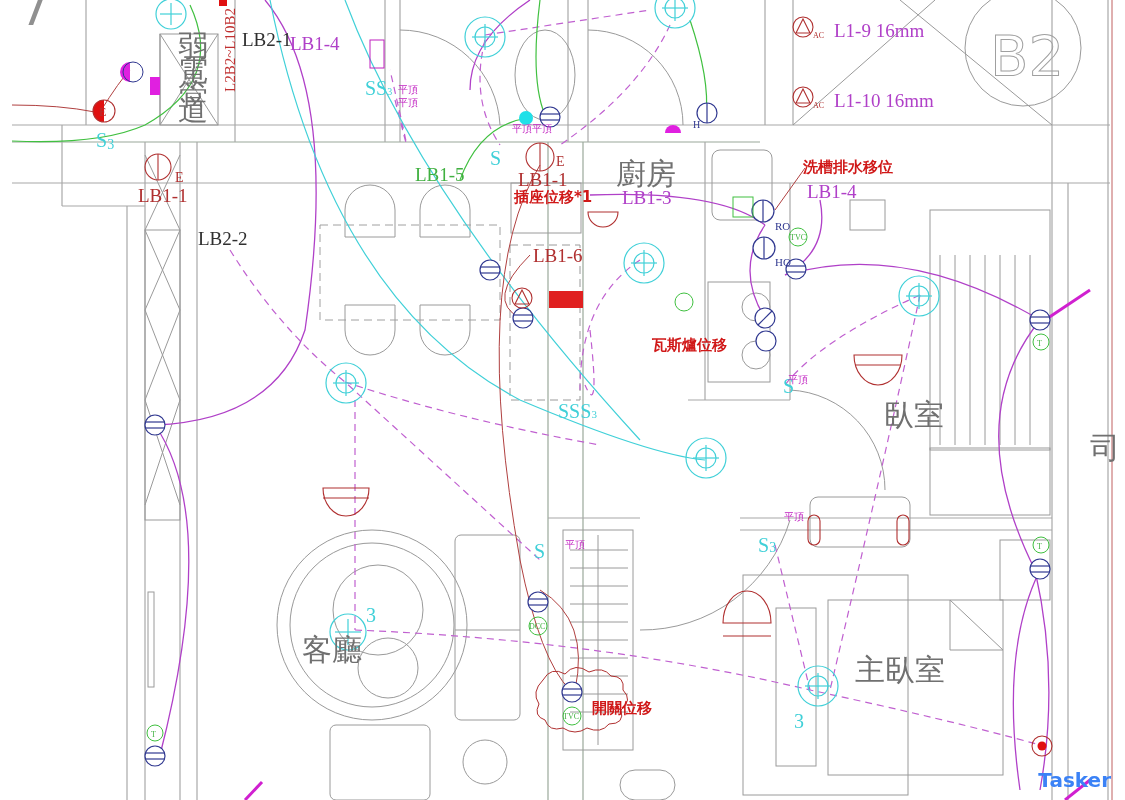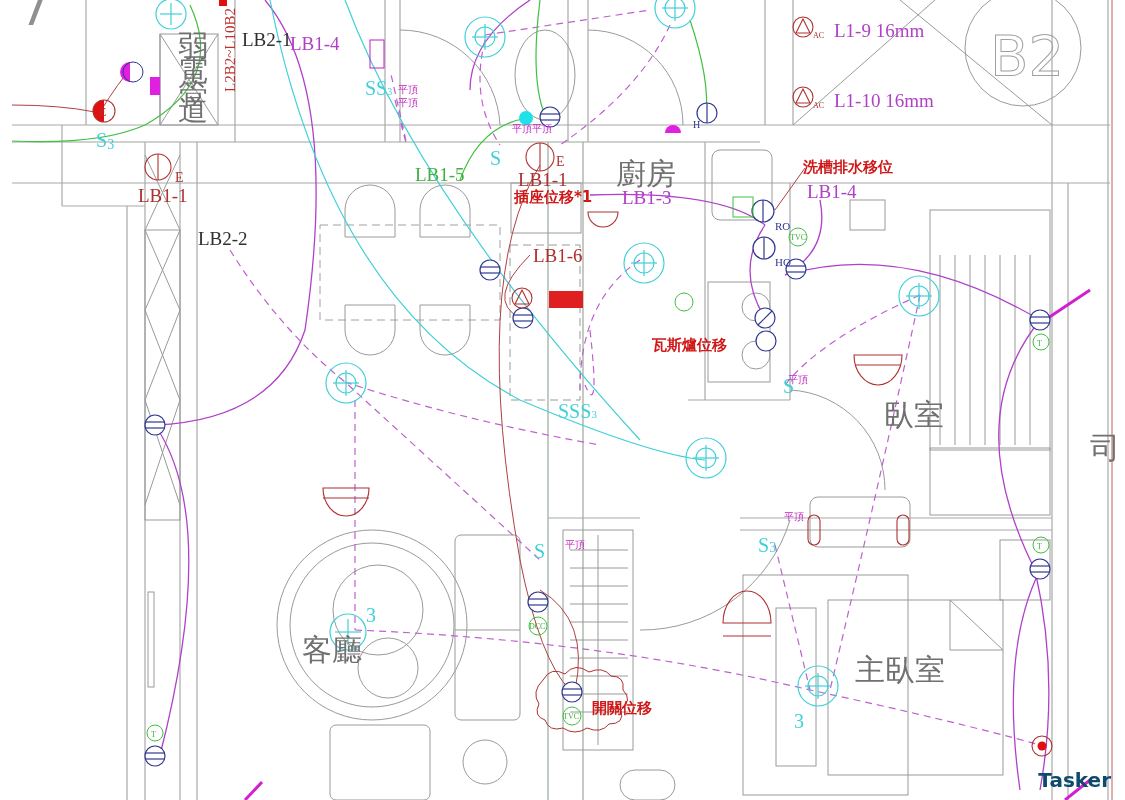--- a/index.html
+++ b/index.html
@@ -20,21 +20,21 @@
   .txt-room{fill:#707070;font-size:30px;font-family:"DejaVu Sans",sans-serif;}
   .txt-lb-red{fill:#b03030;font-size:19px;}
   .txt-lb-mag{fill:#b040c8;font-size:19px;}
   .txt-lb-green{fill:#40b040;font-size:19px;}
   .txt-lb-black{fill:#303030;font-size:19px;}
   .txt-note{fill:#d01818;font-size:15px;font-weight:bold;font-family:"DejaVu Sans",sans-serif;}
   .txt-cyan{fill:#40d0d8;font-size:20px;}
   .txt-small-mag{fill:#c020c0;font-size:10px;font-family:"DejaVu Sans",sans-serif;}
   .txt-small-blue{fill:#303890;font-size:11px;}
   .txt-small-green{fill:#40b040;font-size:8px;}
-  .watermark{position:absolute;right:14px;bottom:8px;color:#0c4a6e;font-family:"DejaVu Sans",sans-serif;font-weight:bold;font-size:20px;}
+  .watermark{position:absolute;right:14px;bottom:8px;color:#3b82f6;font-family:"DejaVu Sans",sans-serif;font-weight:bold;font-size:20px;}
 </style>
 </head>
 <body>
 
 <svg id="plan" viewBox="0 0 1125 800" xmlns="http://www.w3.org/2000/svg">
 
   <g>
     <line class="wall" x1="12" y1="125" x2="1110" y2="125"></line>
     <line class="wall" x1="12" y1="183" x2="1110" y2="183"></line>
     <line class="wall2" x1="12" y1="142" x2="760" y2="142"></line>

